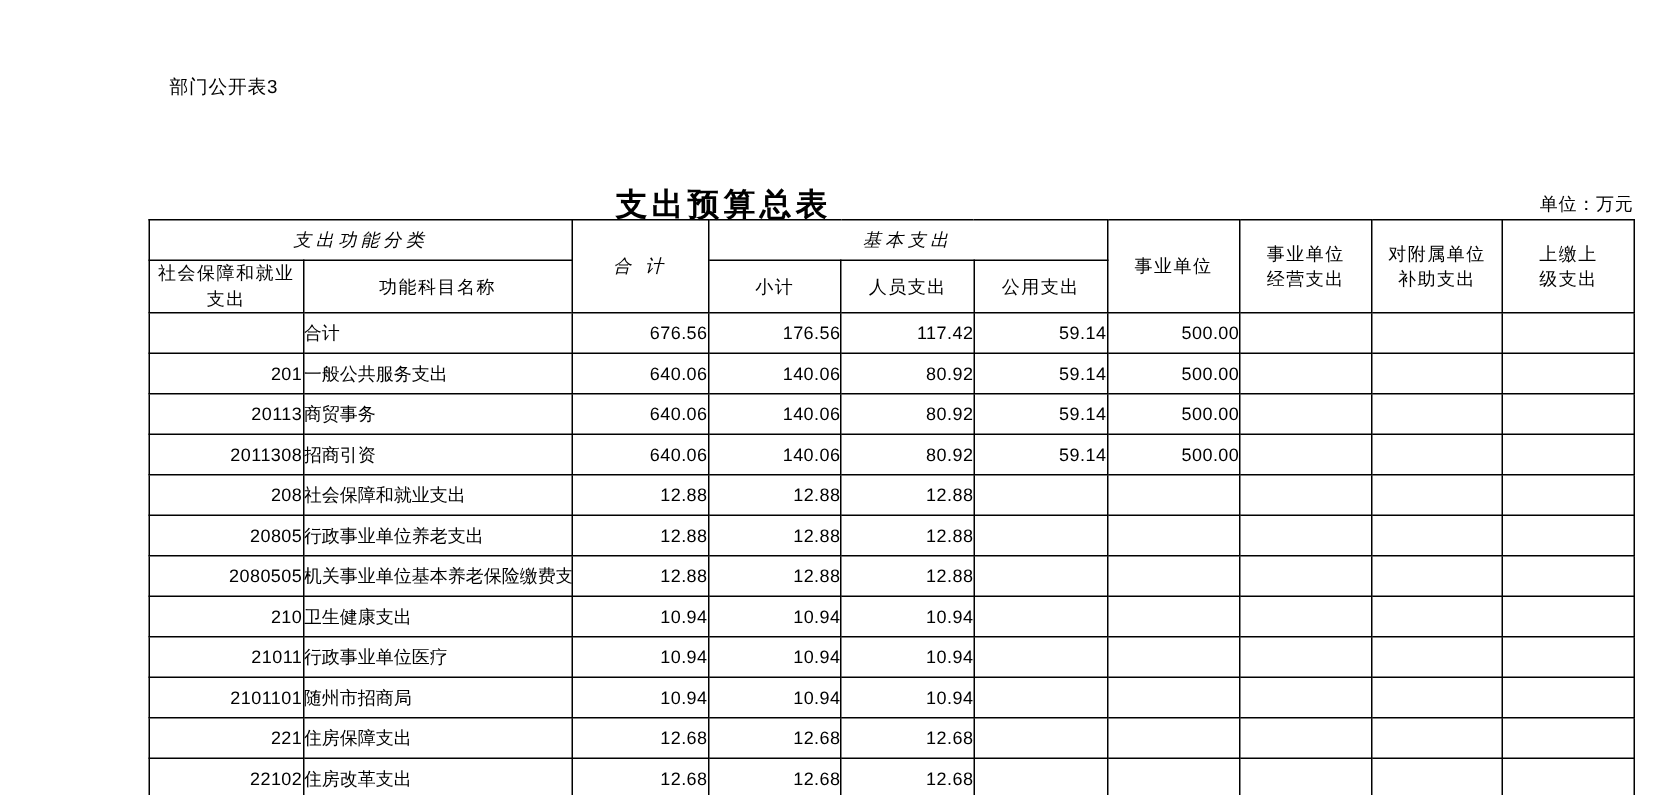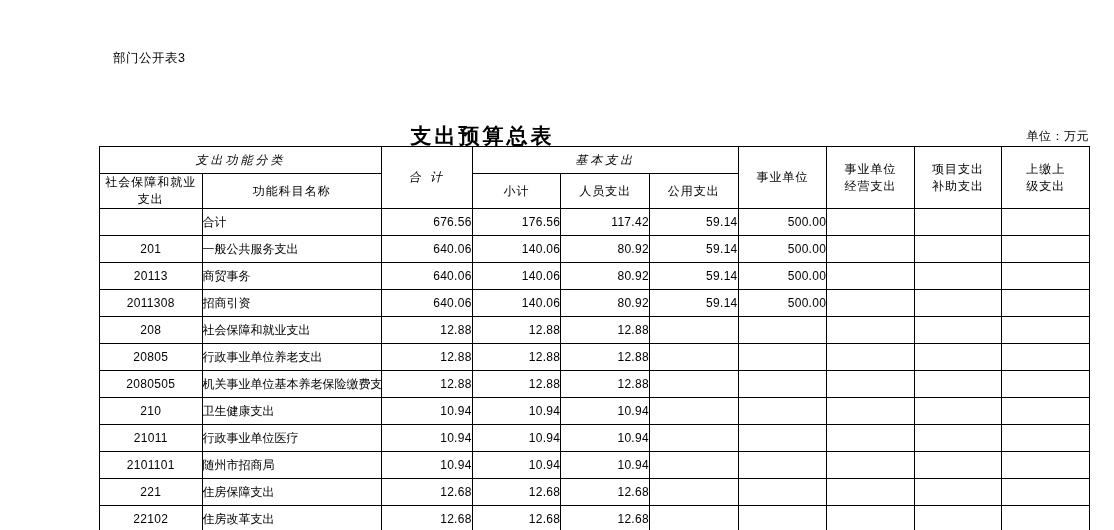--- a/index.html
+++ b/index.html
@@ -76,21 +76,21 @@
     letter-spacing: 3px;
     font-style: italic;
   }
   .num {
     text-align: right;
     padding-right: 7px;
     font-size: 12px;
     letter-spacing: 0.3px;
   }
   .code {
-    text-align: center;
+    text-align: right;
     padding-left: 5px;
     letter-spacing: 0.3px;
   }
   .name-0 { text-align: left; padding-left: 28px; }
   .name-1 { text-align: left; padding-left: 28px; margin-top: 48px; }
   .name-2 { text-align: left; padding-left: 40px; margin-left: 29px; }
   .name-3 { text-align: left; padding-left: 50px; }
   .clipname {
     overflow: hidden;
     white-space: nowrap;
@@ -137,21 +137,21 @@
       <tr>
         <td colspan="2" class="hdr spaced">支出功能分类</td>
         <td rowspan="2" class="hdr spaced">合 计</td>
         <td colspan="3" class="hdr spaced">基本支出</td>
         <td rowspan="2" class="hdr">事业单位</td>
         <td rowspan="2" class="hdr">
           <span>事业单位</span><br>
           <span>经营支出</span>
         </td>
         <td rowspan="2" class="hdr">
-          <span>项目支出</span><br>
+          <span>对附属单位</span><br>
           <span>补助支出</span>
         </td>
         <td rowspan="2" class="hdr">
           <span>上缴上</span><br>
           <span>级支出</span>
         </td>
       </tr>
       <tr>
         <td class="hdr">社会保障和就业支出</td>
         <td class="hdr">功能科目名称</td>

